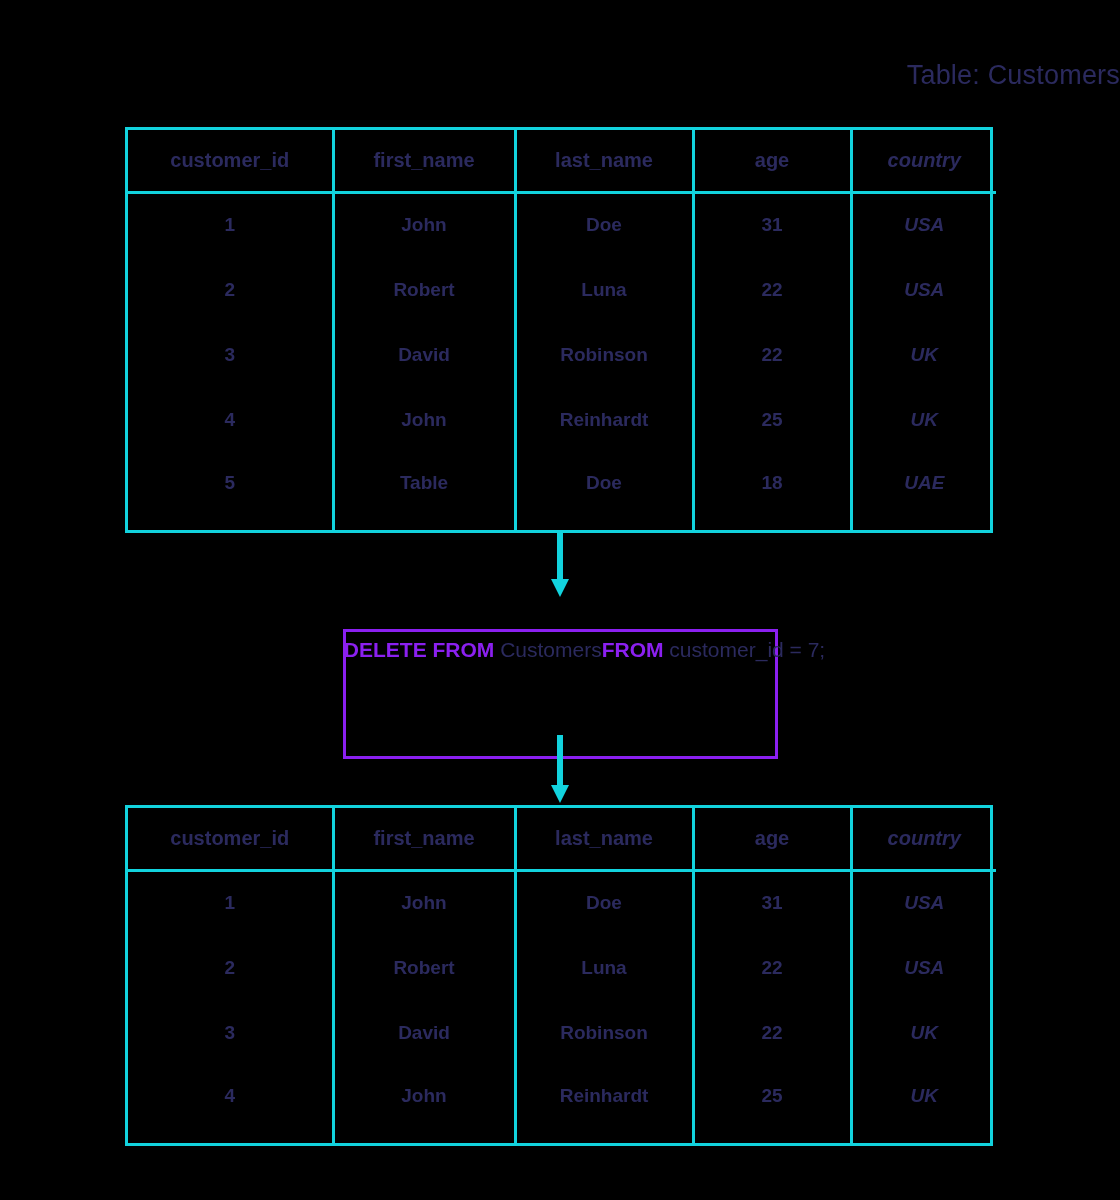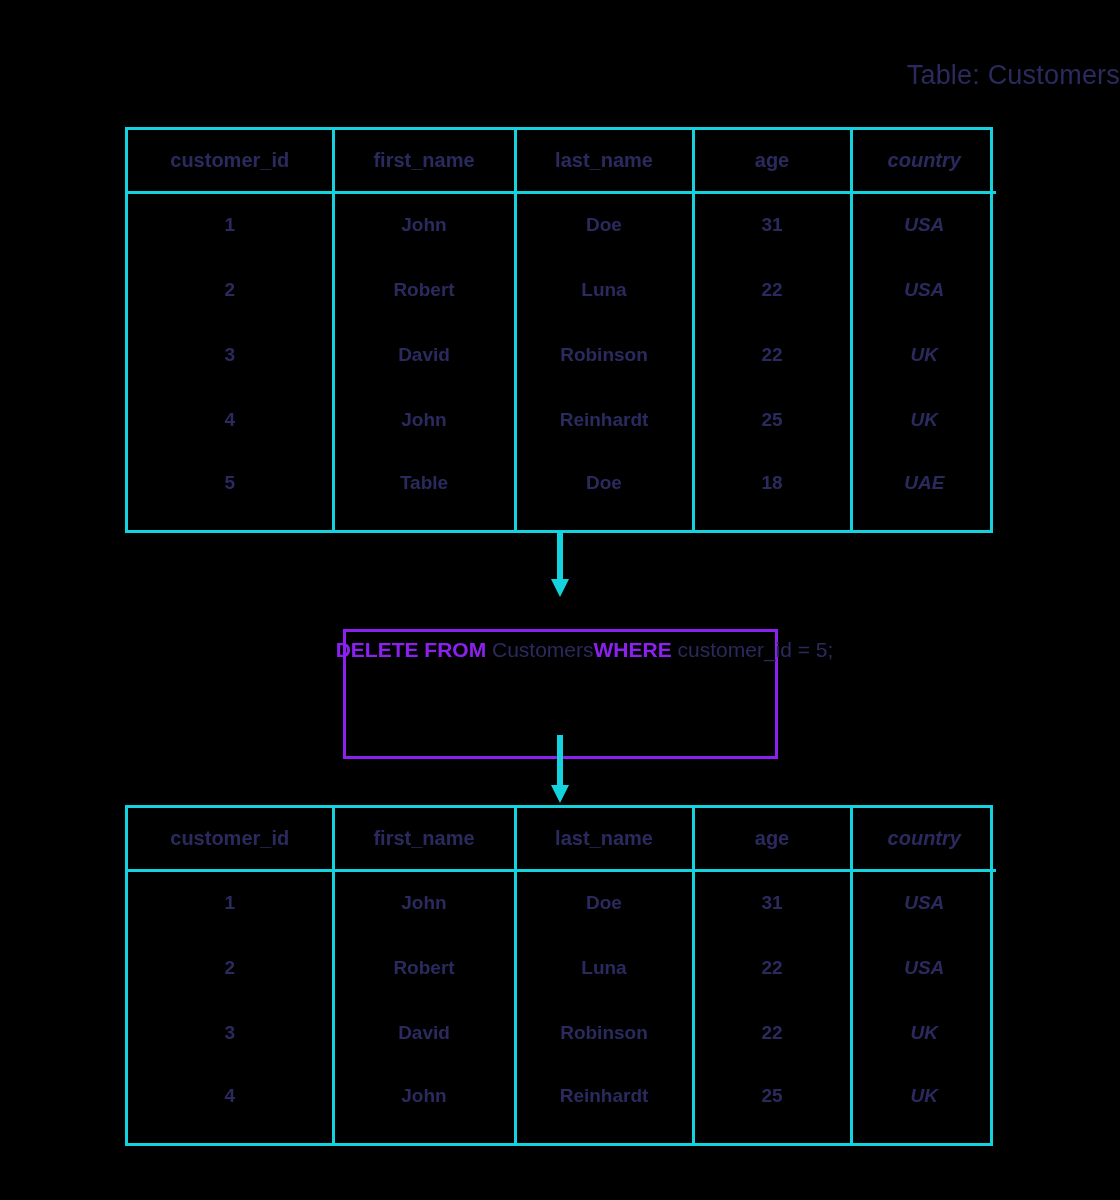--- a/index.html
+++ b/index.html
@@ -219,22 +219,22 @@
     <div class="shaft"></div>
     <div class="head"></div>
   </div>
 
   <div class="query-box">
     <div class="query-line">
       <span class="kw">DELETE FROM</span>
       <span>Customers</span>
     </div>
     <div class="query-line">
-      <span class="kw">WHERE</span>
-      <span>customer_id = 5;</span>
+      <span class="kw">FROM</span>
+      <span>customer_id = 7;</span>
     </div>
   </div>
 
   <div class="arrow arrow-2">
     <div class="shaft"></div>
     <div class="head"></div>
   </div>
 
   <div class="sql-table bottom">
     <table>

